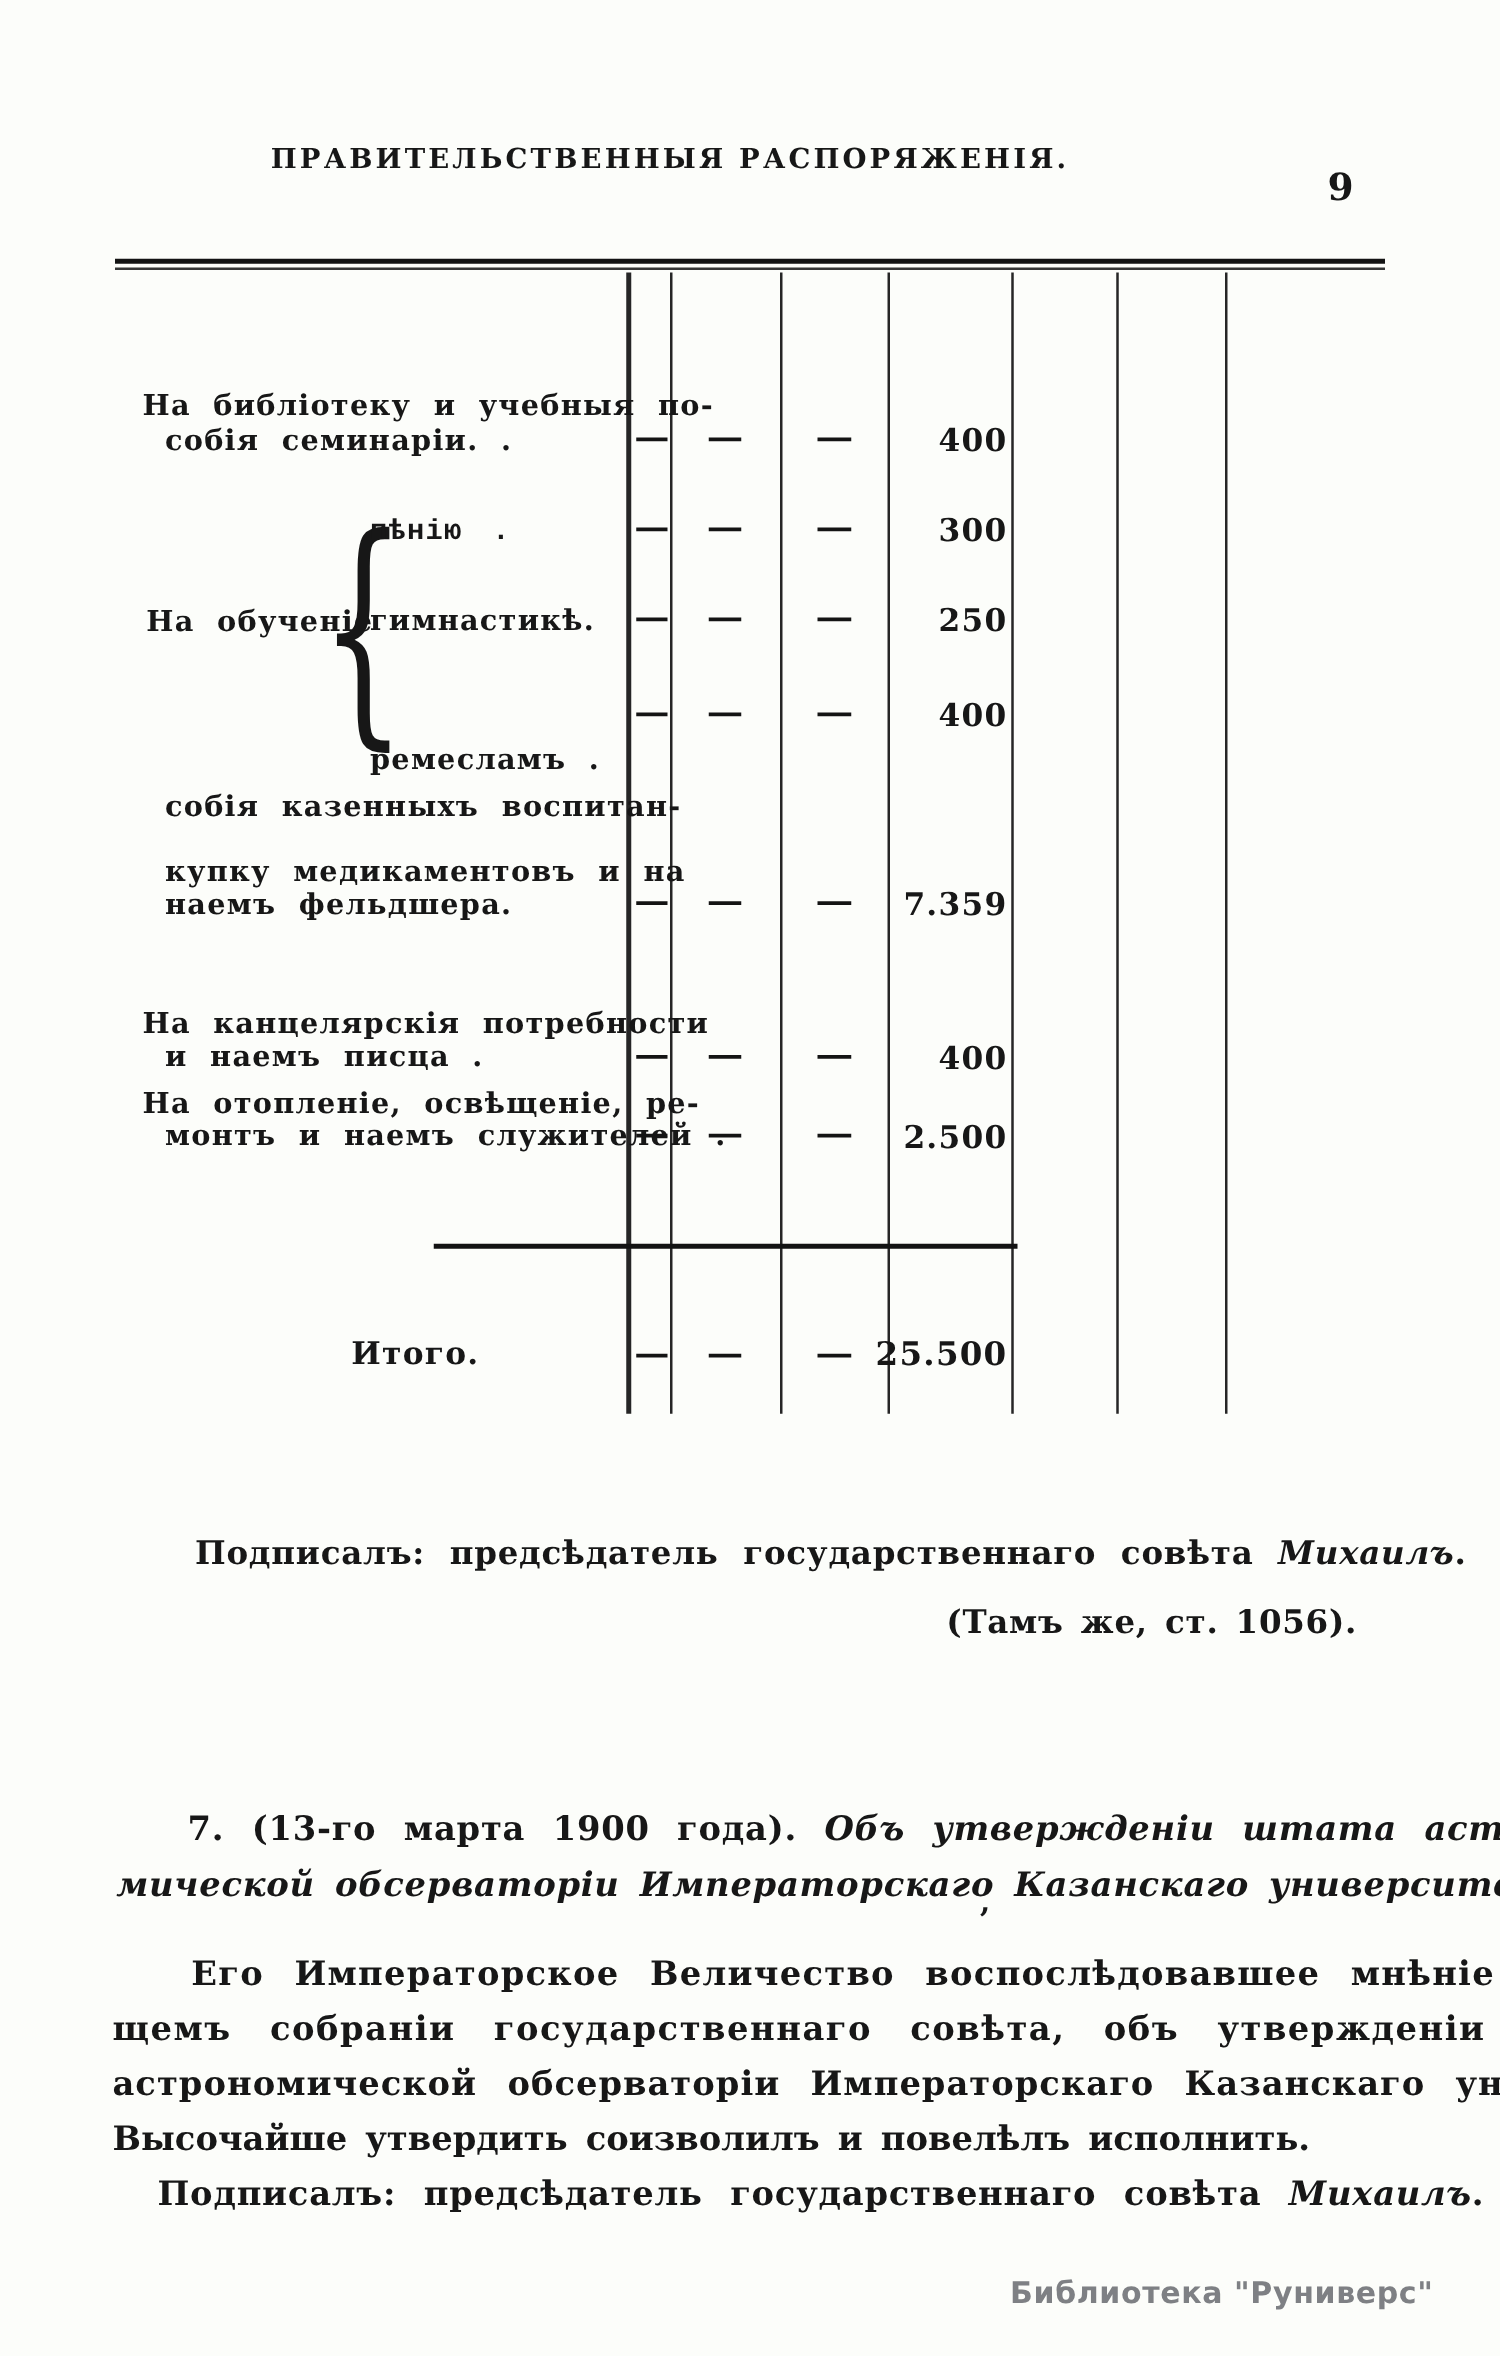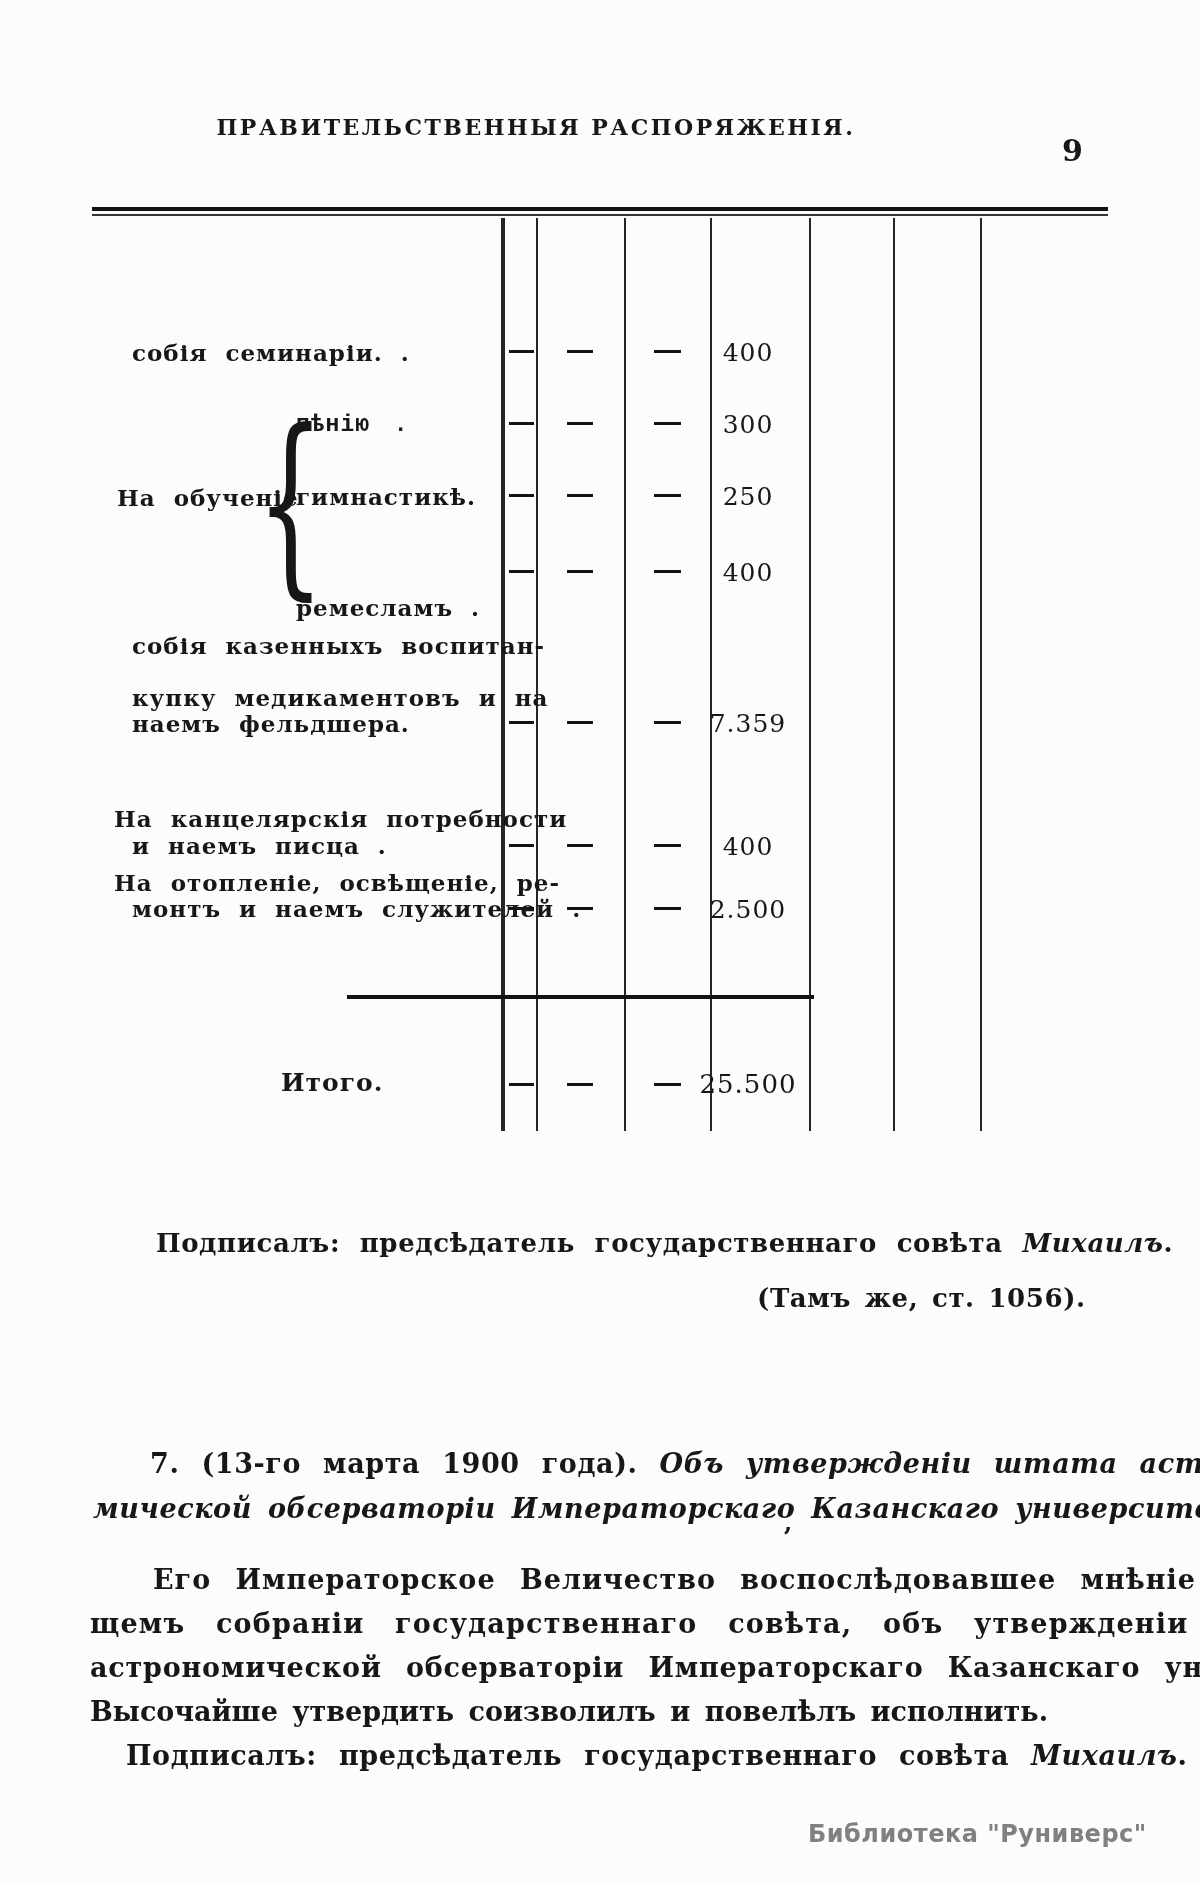--- a/index.html
+++ b/index.html
@@ -12,22 +12,22 @@
   .abs{position:absolute;white-space:nowrap;}
   
   .hdr{left:0;top:114px;width:1072px;text-align:center;
        font-size:22px;font-weight:bold;letter-spacing:2.5px;}
   .pageno{left:1062px;top:133px;font-size:30px;font-weight:bold;}
   
   .hrule{position:absolute;background:#131313;}
   .vline{position:absolute;top:218px;height:913px;background:#262626;}
   
   .tl{font-size:23px;font-weight:bold;letter-spacing:1px;word-spacing:9px;line-height:26px;}
-  .tv{position:absolute;left:690px;width:116px;text-align:center;
-      font-size:25px;font-weight:normal;letter-spacing:1px;}
+  .tv{position:absolute;left:690px;width:116px;text-align:right;
+      font-size:25px;font-weight:bold;letter-spacing:1px;}
   .dash{position:absolute;height:3px;background:#141414;}
   .brace{position:absolute;left:256px;top:392px;font-size:175px;line-height:200px;
          font-weight:normal;transform:scale(.62,1.12);transform-origin:left top;}
   
   .body-line{font-size:27px;font-weight:bold;letter-spacing:.6px;}
   .ital{font-style:italic;}
   .watermark{font-family:"DejaVu Sans","Liberation Sans",sans-serif;
              font-size:24px;font-weight:bold;color:#7e8084;letter-spacing:.5px;}
 </style>
 </head>
@@ -42,20 +42,21 @@
   <div class="hrule" style="left:92px;top:214px;width:1016px;height:2px;opacity:.85;"></div>
 
   <div class="vline" style="left:501px;width:4px;"></div>
   <div class="vline" style="left:536px;width:2px;"></div>
   <div class="vline" style="left:624px;width:2px;"></div>
   <div class="vline" style="left:710px;width:2px;"></div>
   <div class="vline" style="left:809px;width:2px;"></div>
   <div class="vline" style="left:893px;width:2px;"></div>
   <div class="vline" style="left:980px;width:2px;"></div>
 
+  <div class="abs tl" style="left:114px;top:312px;">На библіотеку и учебныя по-</div>
   <div class="abs tl" style="left:132px;top:340px;">собія семинаріи. .</div>
   <div class="dash" style="left:509px;top:350px;width:25px;"></div>
   <div class="dash" style="left:567px;top:350px;width:26px;"></div>
   <div class="dash" style="left:654px;top:350px;width:27px;"></div>
   <div class="tv" style="top:338px;">400</div>
 
   <div class="abs tl" style="left:117px;top:485px;">На обученіе</div>
   <div class="brace">{</div>
 
   <div class="abs tl" style="left:296px;top:412px;font-family:Liberation Mono, monospace;">пѣнію .</div>

